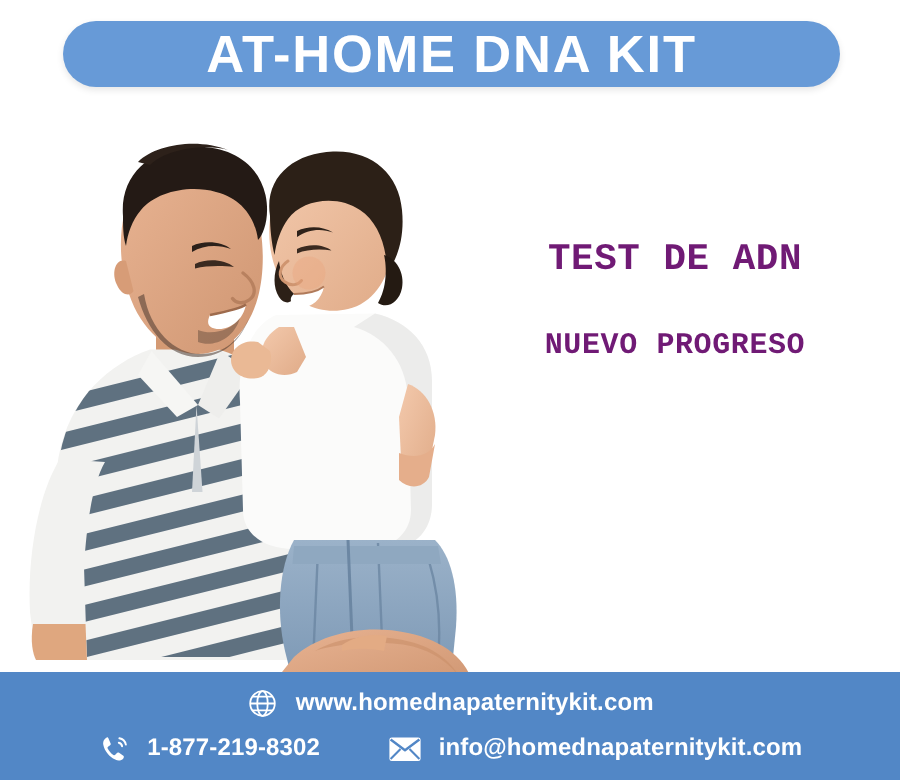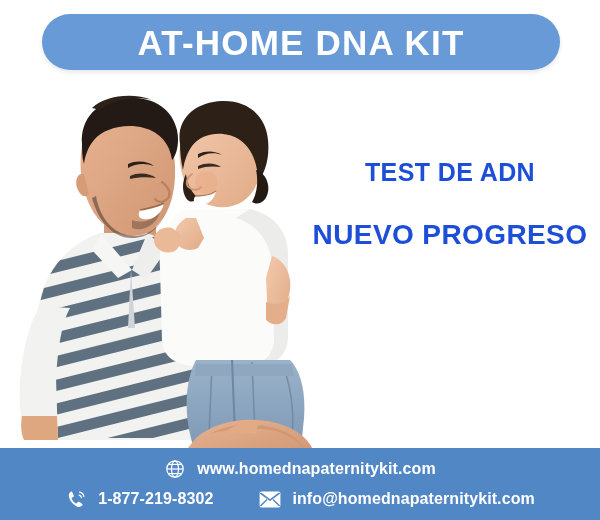--- a/index.html
+++ b/index.html
@@ -20,21 +20,21 @@
     background: #ffffff;
     overflow: hidden;
   }
 
   
   .header-pill {
     position: absolute;
     left: 42px;
     top: 14px;
     width: 518px;
-    height: 56px;
+    height: 44px;
     background: #679ad7;
     border-radius: 28px;
     display: flex;
     align-items: center;
     justify-content: center;
     box-shadow: 0 2px 5px rgba(0,0,0,0.10);
   }
   .header-title {
     color: #ffffff;
     font-size: 35px;
@@ -57,30 +57,31 @@
 
   
   .headline-block {
     position: absolute;
     left: 310px;
     top: 160px;
     width: 280px;
     text-align: center;
   }
   .headline-line {
-    color: #1d4ed8;
+    color: #701a75;
     font-size: 25px;
     font-weight: bold;
     letter-spacing: 0.4px;
     line-height: 1;
     white-space: nowrap;
+    font-family: Liberation Mono, monospace;
   }
   .headline-line.l1 { margin-bottom: 0; }
   .headline-line.l2 { margin-top: 36px; }
-  .headline-line.l3 { margin-top: 36px; font-size: 28px; }
+  .headline-line.l3 { margin-top: 36px; font-size: 20px; }
 
   
   .footer {
     position: absolute;
     left: 0;
     bottom: 0;
     width: 600px;
     height: 72px;
     background: #5287c6;
     z-index: 2;

